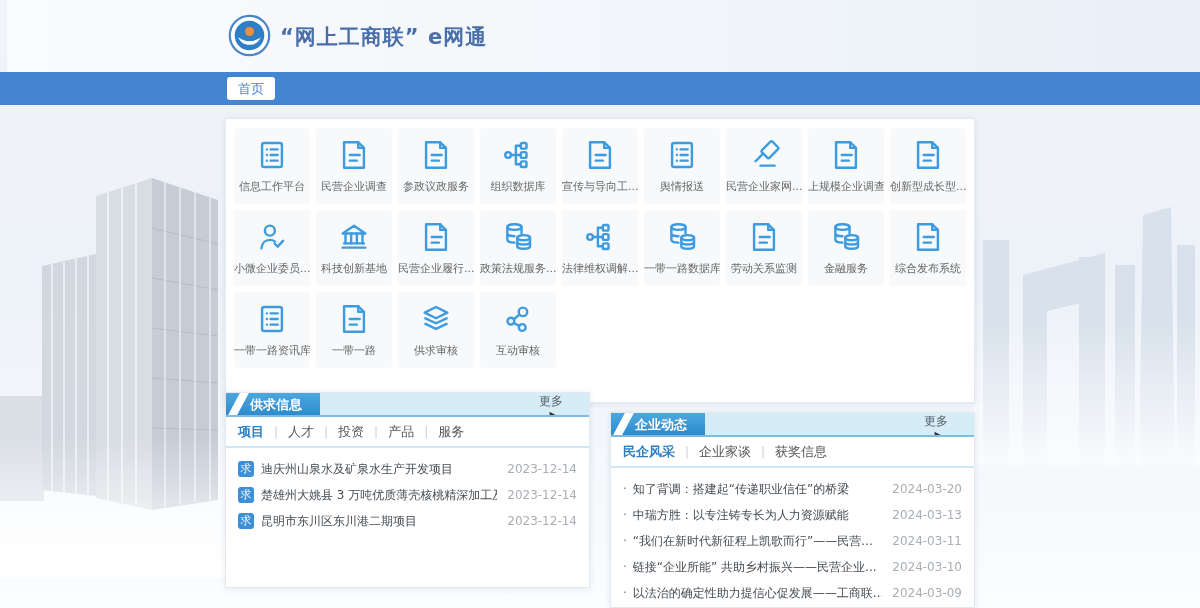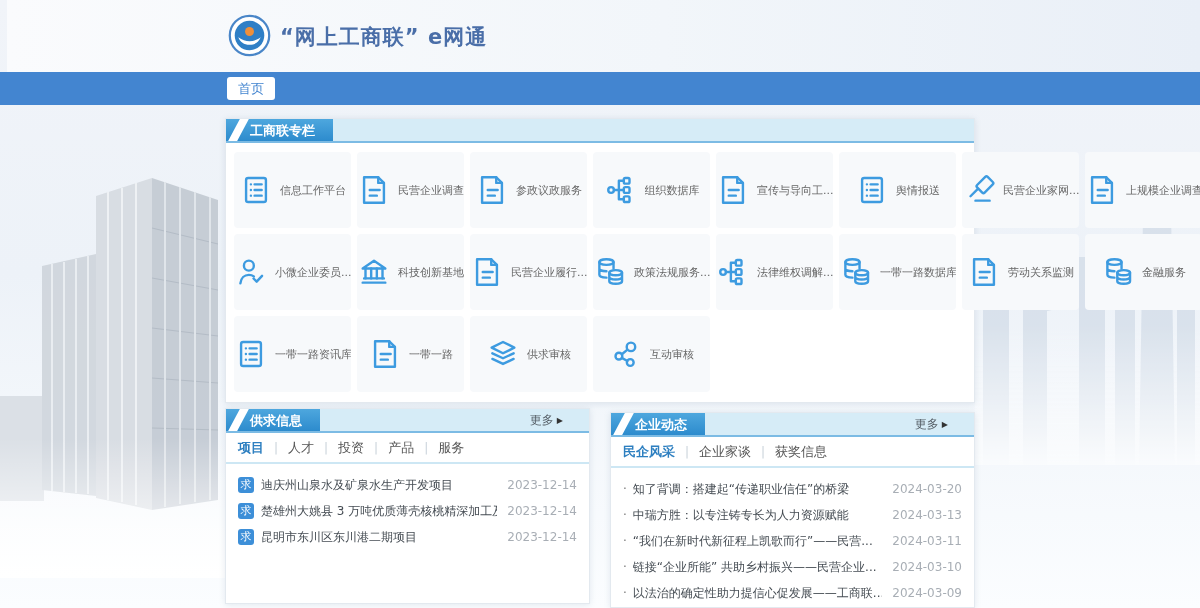--- a/index.html
+++ b/index.html
@@ -36,38 +36,38 @@
   .panel-head { position:relative; height:24px; background:#d6ecf7; display:flex;
                 align-items:stretch; border-bottom:2px solid #7cbbe4; overflow:hidden; }
   .corner-dark  { position:absolute; left:-6px; top:0; width:16px; height:100%;
                   background:#273243; transform:skewX(-28deg); }
   .corner-white { position:absolute; left:8px; top:0; width:9px; height:100%;
                   background:#ffffff; transform:skewX(-28deg); z-index:2; }
   .panel-tab { position:relative; z-index:1; background:linear-gradient(180deg,#4ea7de,#2d8bcd);
                color:#fff; font-size:13px; font-weight:bold; line-height:24px;
                padding:0 18px 0 24px; }
   .more { margin-left:auto; display:flex; align-items:center; padding-right:26px;
-          font-size:12px; color:#555e66; cursor:pointer; }
+          font-size:12px; color:#555e66; cursor:pointer;flex-direction:column; }
   .more .arr { font-size:8px; margin-left:3px; color:#333; }
 
   
   .main-panel { left:225px; top:118px; width:750px; height:285px; }
   .grid { display:grid; grid-template-columns:repeat(9,1fr); gap:6px; padding:9px 8px; }
   .card { background:#f7f9fb; border-radius:4px; height:76px; display:flex;
-          flex-direction:row; align-items:center; justify-content:center; gap:7px;
+          flex-direction:column; align-items:center; justify-content:center; gap:7px;
           cursor:pointer; }
   .tile-icon { width:34px; height:34px; display:block; }
   .tile-icon svg { width:34px; height:34px; display:block; }
   .tile-icon svg * { fill:none; stroke:#3d9be0; stroke-width:1.7;
                      stroke-linecap:round; stroke-linejoin:round; }
   .card-label { font-size:11px; color:#666; max-width:76px; white-space:nowrap;
                 overflow:hidden; text-align:center; }
 
   
-  .supply-panel { left:225px; top:408px; width:365px; height:196px; }
+  .supply-panel { left:225px; top:392px; width:365px; height:196px; }
   .news-panel   { left:610px; top:412px; width:365px; height:196px; }
   .tab-row { display:flex; align-items:center; height:31px; padding:0 12px;
              border-bottom:2px solid #cde7f4; font-size:13px; }
   .sub-tab { color:#555; cursor:pointer;font-family:Liberation Mono, monospace; }
   .sub-tab.active { color:#2d7fc0; font-weight:bold; }
   .tab-sep { color:#c9d2da; margin:0 10px; font-size:12px; }
   .list { padding:8px 12px 0 12px; }
   .lrow { display:flex; align-items:center; height:26px; font-size:12px; color:#454c53;
           cursor:pointer; }
   .badge { flex:none; width:16px; height:16px; line-height:16px; text-align:center;
@@ -150,25 +150,20 @@
       <path d="M11.5 26c4.2 3.2 8.3 4.3 12.5 4.3S32.3 29.2 36.5 26c-2.1 5.4-6.3 8.4-12.5 8.4S13.6 31.4 11.5 26z" fill="#ffffff"></path>
     </svg>
     <div class="site-title">“网上工商联” e网通</div>
   </div>
 
   <div class="navbar">
     <div class="nav-home">首页</div>
   </div>
 
   <div class="panel main-panel">
-    <div class="panel-head">
-      <span class="corner-dark"></span>
-      <span class="corner-white"></span>
-      <span class="panel-tab">工商联专栏</span>
-    </div>
     <div class="grid">
         <div class="card">
           <span class="tile-icon">
             <svg viewBox="0 0 24 24">
               <rect x="5" y="3.5" width="14" height="17" rx="1.5"></rect>
               <path d="M8.4 8h.01M11 8h5M8.4 12h.01M11 12h5M8.4 16h.01M11 16h5"></path>
             </svg>
           </span>
           <span class="card-label">信息工作平台</span>
         </div>

